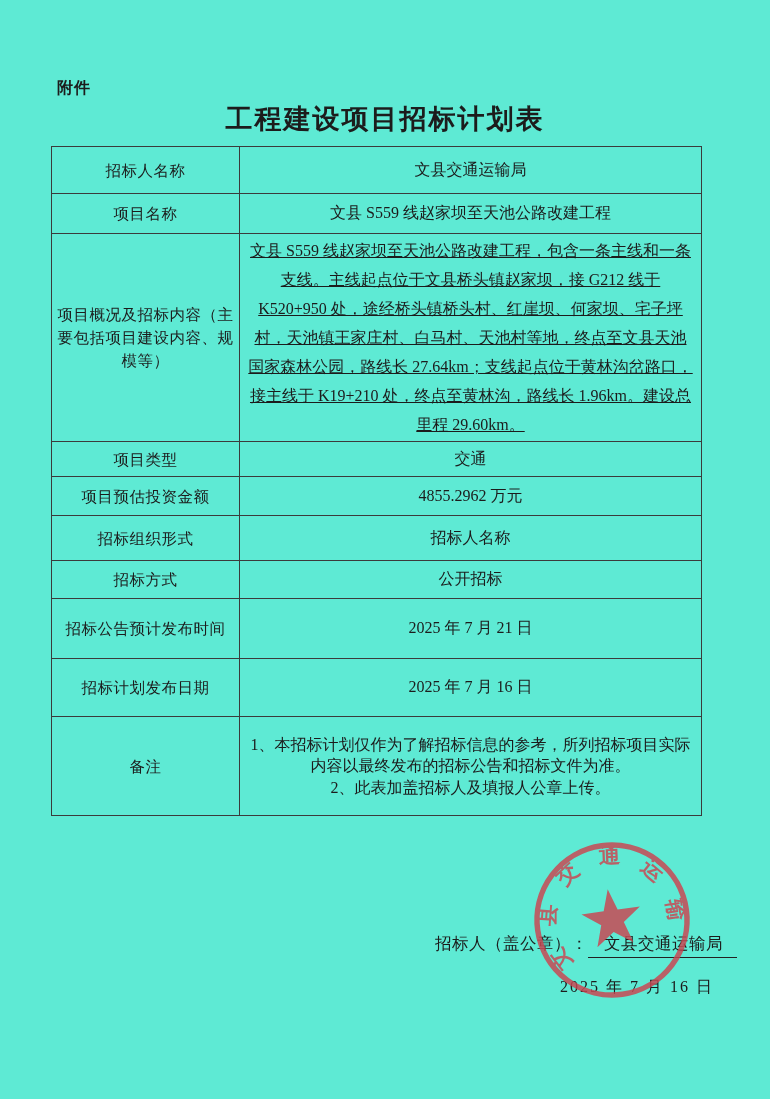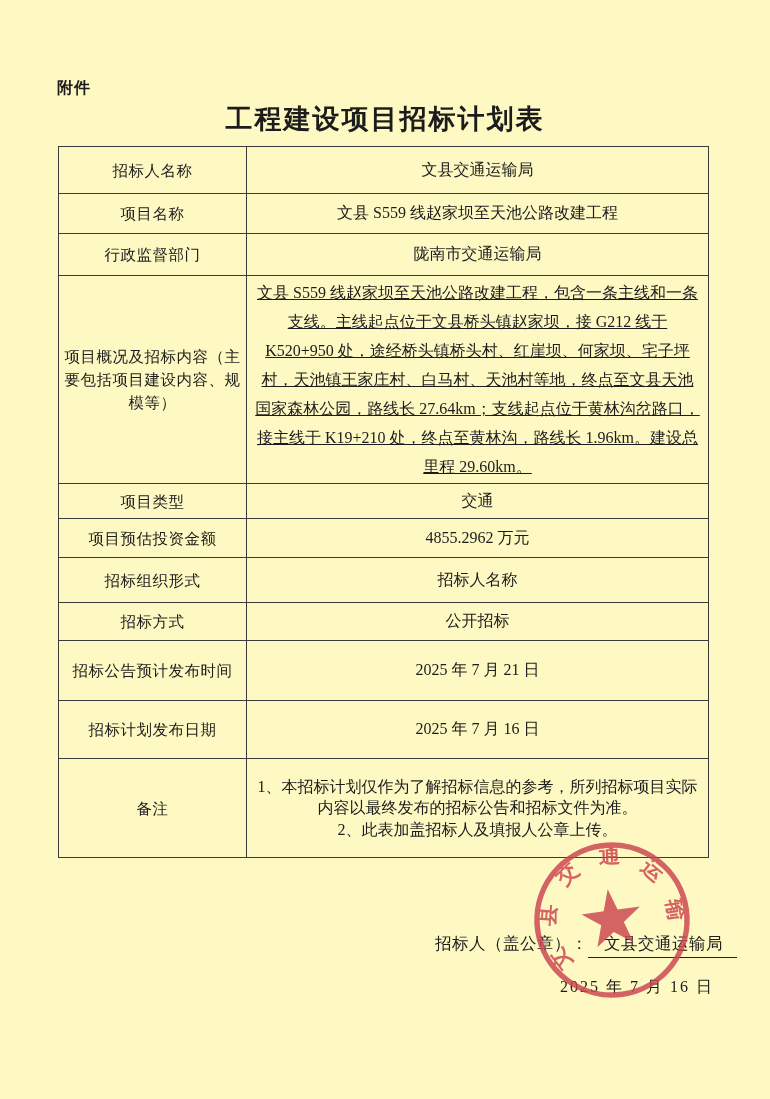--- a/index.html
+++ b/index.html
@@ -1,34 +1,34 @@
 <!DOCTYPE html>
 <html lang="zh"><head>
 <meta charset="utf-8">
 <style>
   html,body{margin:0;padding:0;background:#ffffff;}
   .page{
     position:relative;
     width:770px;height:1099px;
-    background:#fef9c3;
+    background:#5eead4;
     font-family:"Liberation Serif","DejaVu Serif",serif;
     color:#1c1c1c;
     overflow:hidden;
   }
   .attachment{
     position:absolute;left:57px;top:78px;
     font-size:16px;font-weight:bold;letter-spacing:1px;
   }
   .title{
     position:absolute;left:0;top:101px;width:770px;
     text-align:center;font-size:27px;font-weight:bold;letter-spacing:2px;
     margin:0;
   }
   table.plan{
-    position:absolute;left:58px;top:146px;width:651px;
+    position:absolute;left:51px;top:146px;width:651px;
     border-collapse:collapse;table-layout:fixed;
   }
   table.plan td{
     border:1.5px solid #3b3b3b;
     vertical-align:middle;
   }
   td.lab{
     text-align:center;white-space:pre-line;
     font-size:15.5px;line-height:23px;letter-spacing:0.5px;
     padding:2px 3px;
@@ -82,24 +82,20 @@
       </colgroup>
     <tbody>
       <tr class="r1">
         <td class="lab">招标人名称</td>
         <td class="val">文县交通运输局</td>
       </tr>
       <tr class="r2">
         <td class="lab">项目名称</td>
         <td class="val">文县 S559 线赵家坝至天池公路改建工程</td>
       </tr>
-      <tr class="r3">
-        <td class="lab">行政监督部门</td>
-        <td class="val">陇南市交通运输局</td>
-      </tr>
       <tr class="r5">
         <td class="lab">项目概况及招标内容（主
 要包括项目建设内容、规
 模等）</td>
         <td class="val v5">文县 S559 线赵家坝至天池公路改建工程，包含一条主线和一条支线。主线起点位于文县桥头镇赵家坝，接 G212 线于 K520+950 处，途经桥头镇桥头村、红崖坝、何家坝、宅子坪村，天池镇王家庄村、白马村、天池村等地，终点至文县天池国家森林公园，路线长 27.64km；支线起点位于黄林沟岔路口，接主线于 K19+210 处，终点至黄林沟，路线长 1.96km。建设总里程 29.60km。</td>
       </tr>
       <tr class="r6">
         <td class="lab">项目类型</td>
         <td class="val">交通</td>
       </tr>

